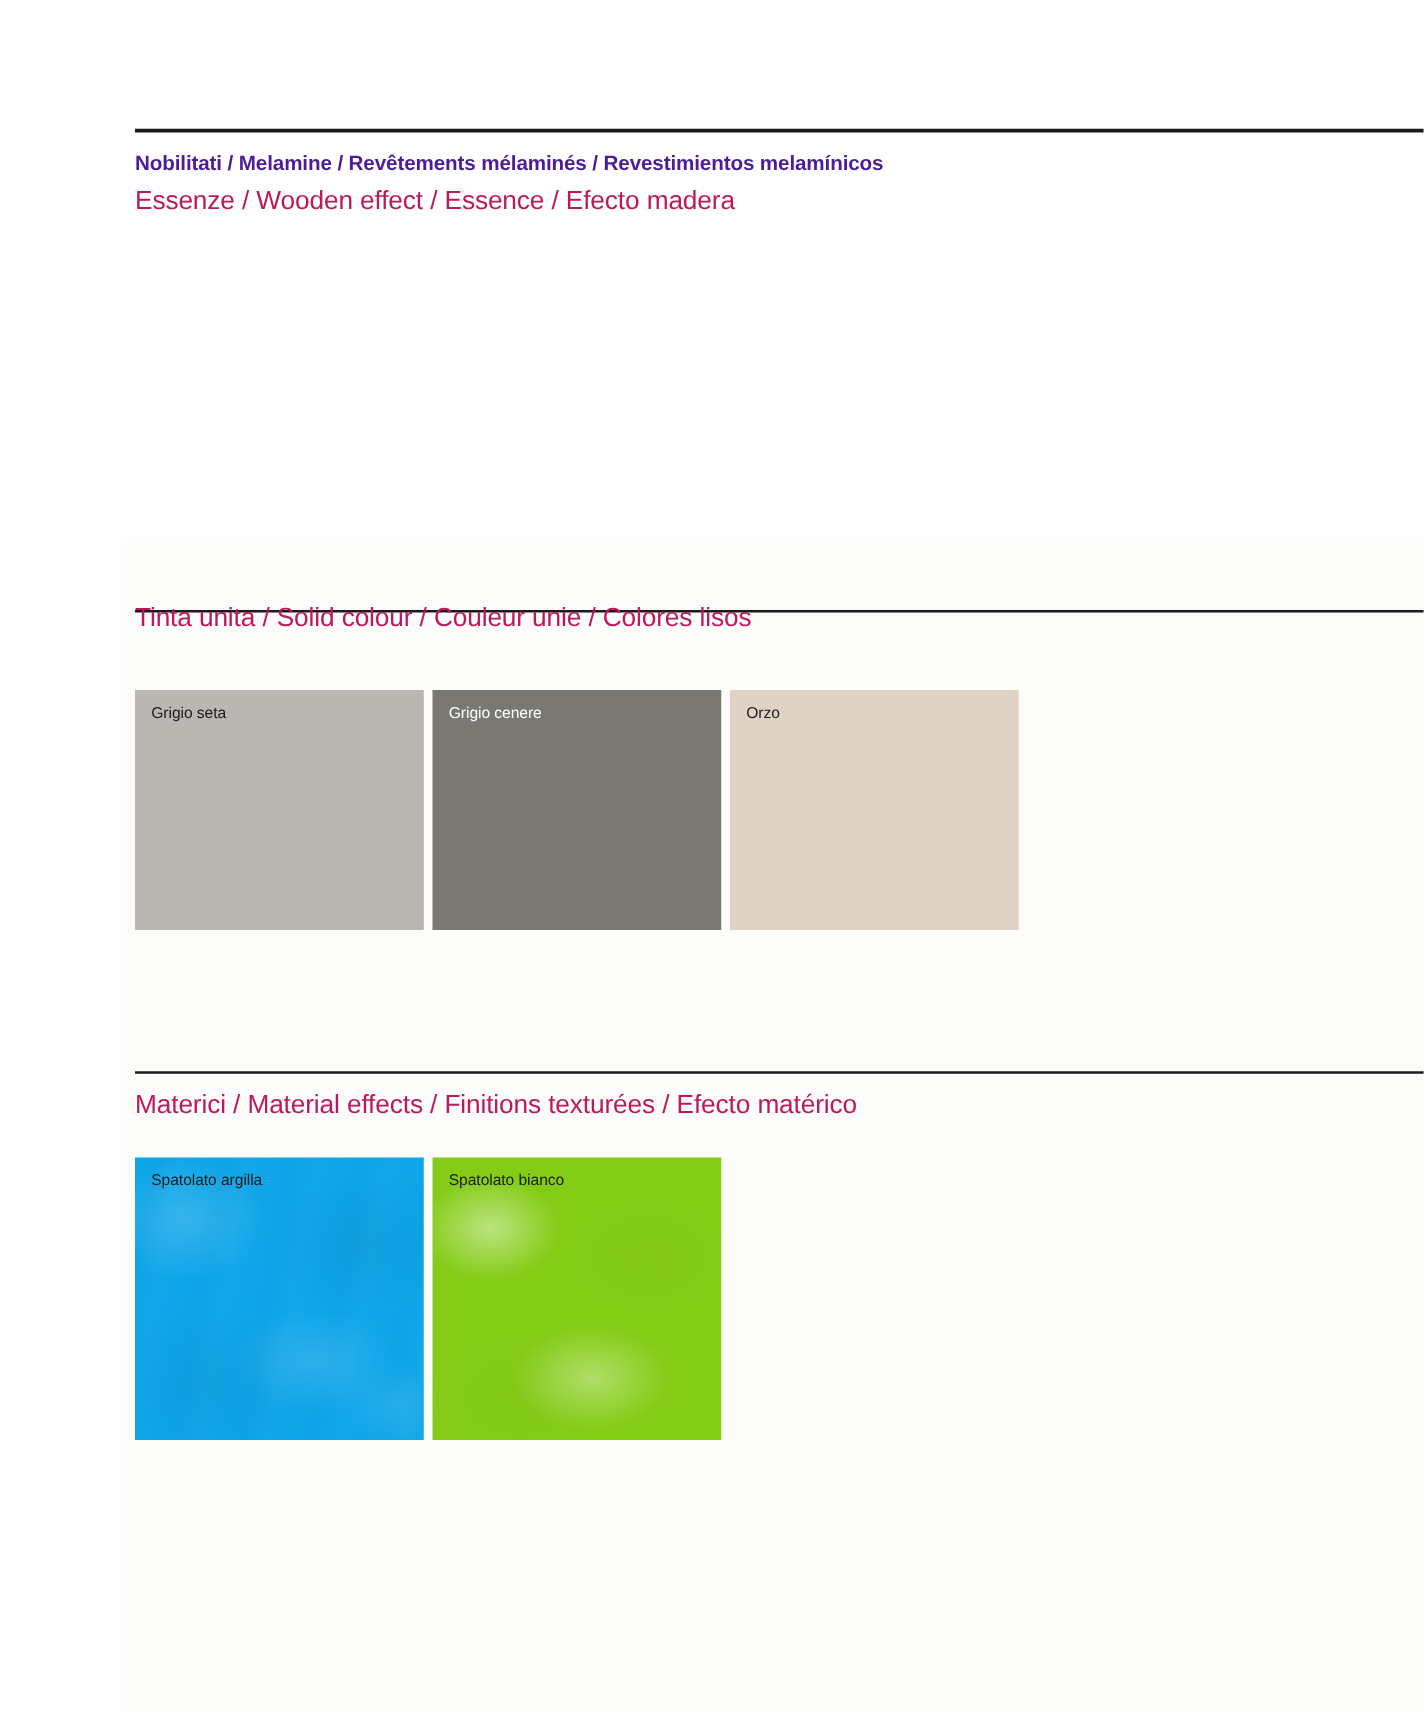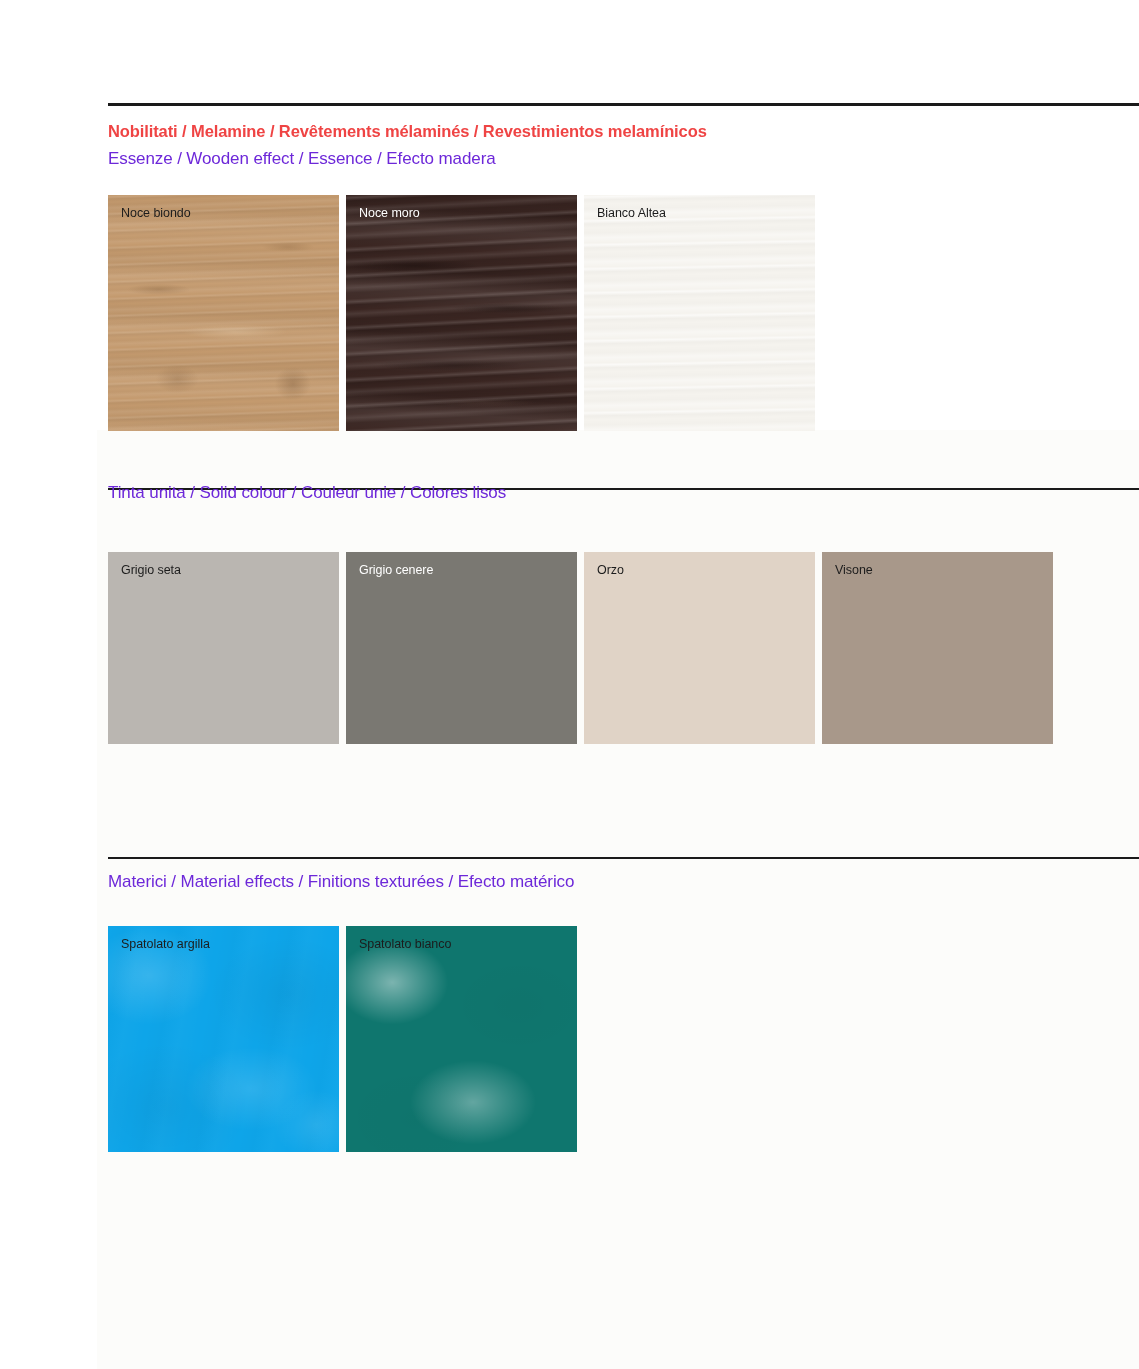--- a/index.html
+++ b/index.html
@@ -45,30 +45,30 @@
   
   .section {
     position: absolute;
     left: 108px;
     z-index: 3;
   }
 
   .h-bold {
     font-size: 16.5px;
     font-weight: bold;
-    color: #ef4444;
+    color: #4c1d95;
     letter-spacing: -0.1px;
     white-space: nowrap;
     line-height: 1.25;
   }
 
   .h-reg {
-    font-size: 17px;
+    font-size: 21px;
     font-weight: normal;
-    color: #6d28d9;
+    color: #be185d;
     letter-spacing: -0.1px;
     white-space: nowrap;
     line-height: 1.25;
     margin-top: 6px;
   }
 
   
   .swatch-row {
     position: absolute;
     left: 108px;
@@ -223,40 +223,20 @@
 
   <div class="bg-panel"></div>
 
   <div class="rule thick" style="top:103px;"></div>
 
   <div class="section" style="top:121px;">
     <div class="h-bold">Nobilitati / Melamine / Revêtements mélaminés / Revestimientos melamínicos</div>
     <div class="h-reg">Essenze / Wooden effect / Essence / Efecto madera</div>
   </div>
 
-  <div class="swatch-row" style="top:195px;">
-
-    <div class="swatch tall" style="background:#c49a6e;">
-      <div class="tex wood-grain"></div>
-      <div class="knots"></div>
-      <span class="swatch-label">Noce biondo</span>
-    </div>
-
-    <div class="swatch tall" style="background:#3b2622;">
-      <div class="tex wood-grain-coarse"></div>
-      <div class="knots-dark"></div>
-      <span class="swatch-label light">Noce moro</span>
-    </div>
-
-    <div class="swatch tall" style="background:#f5f3ee;">
-      <div class="tex wood-grain-fine"></div>
-      <span class="swatch-label">Bianco Altea</span>
-    </div>
-
-  </div>
 
   <div class="rule thin" style="top:488px;"></div>
 
   <div class="section" style="top:482px;">
     <div class="h-reg" style="margin-top:0;">Tinta unita / Solid colour / Couleur unie / Colores lisos</div>
   </div>
 
   <div class="swatch-row" style="top:552px;">
 
     <div class="swatch solid" style="background:#bab6b1;">
@@ -264,39 +244,36 @@
     </div>
 
     <div class="swatch solid" style="background:#7a7872;text-decoration:underline;">
       <span class="swatch-label light">Grigio cenere</span>
     </div>
 
     <div class="swatch solid" style="background:#e0d3c6;">
       <span class="swatch-label">Orzo</span>
     </div>
 
-    <div class="swatch solid" style="background:#a8988a;">
-      <span class="swatch-label">Visone</span>
-    </div>
 
   </div>
 
   <div class="rule thin" style="top:857px;"></div>
 
   <div class="section" style="top:871px;">
     <div class="h-reg" style="margin-top:0;">Materici / Material effects / Finitions texturées / Efecto matérico</div>
   </div>
 
   <div class="swatch-row" style="top:926px;">
 
     <div class="swatch matter" style="background:#0ea5e9;">
       <div class="plaster"></div>
       <span class="swatch-label">Spatolato argilla</span>
     </div>
 
-    <div class="swatch matter" style="background:#0f766e;">
+    <div class="swatch matter" style="background:#84cc16;">
       <div class="plaster-light"></div>
       <span class="swatch-label">Spatolato bianco</span>
     </div>
 
   </div>
 
 </div>
 
 </body></html>

